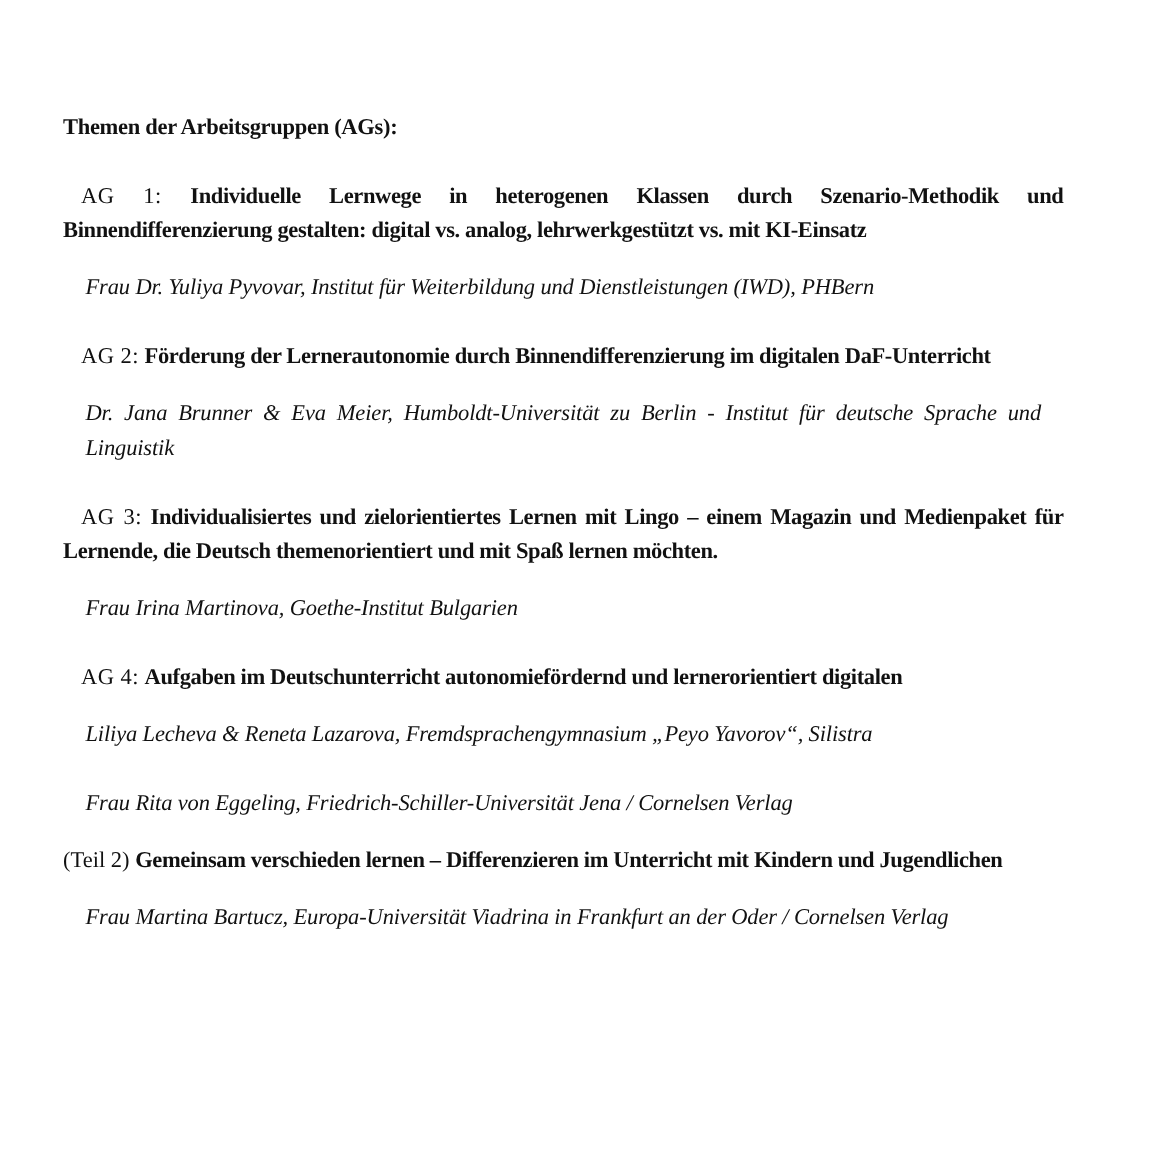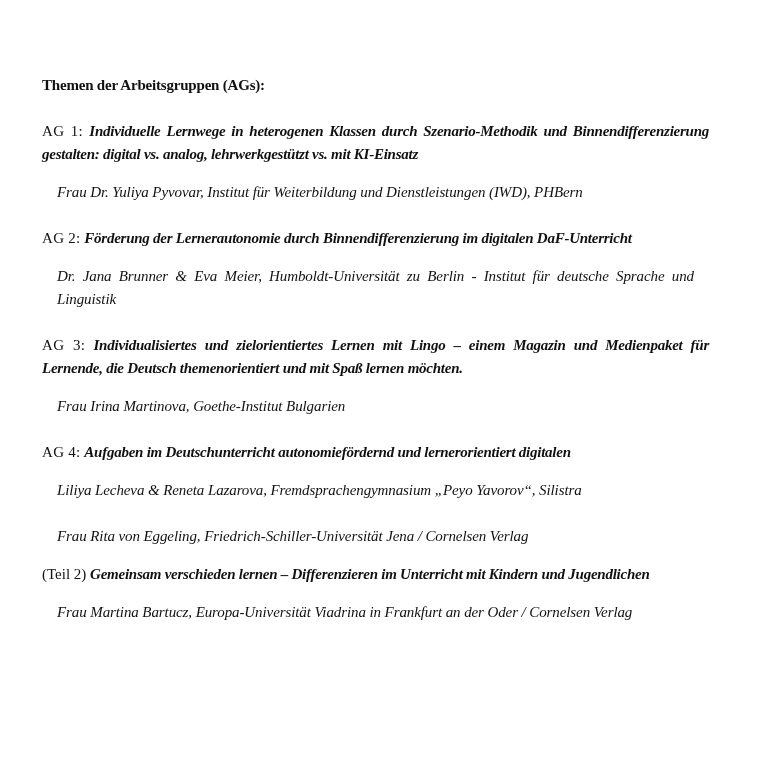--- a/index.html
+++ b/index.html
@@ -32,25 +32,25 @@
       margin: 0 0 23px 0;
     }
     .title-line {
       text-align: justify;
       text-align-last: left;
       margin: 0;
     }
     .ag-label {
       font-weight: normal;
       letter-spacing: 0.3px;
+      margin-left: 12px;
     }
     .ag-title {
       font-weight: bold;
       letter-spacing: -0.25px;
-      font-style: italic;
     }
     .part-label {
       font-weight: normal;
     }
     .speaker {
       font-style: italic;
       margin: 15px;
       text-align: justify;
       text-align-last: left;
       letter-spacing: -0.1px;

